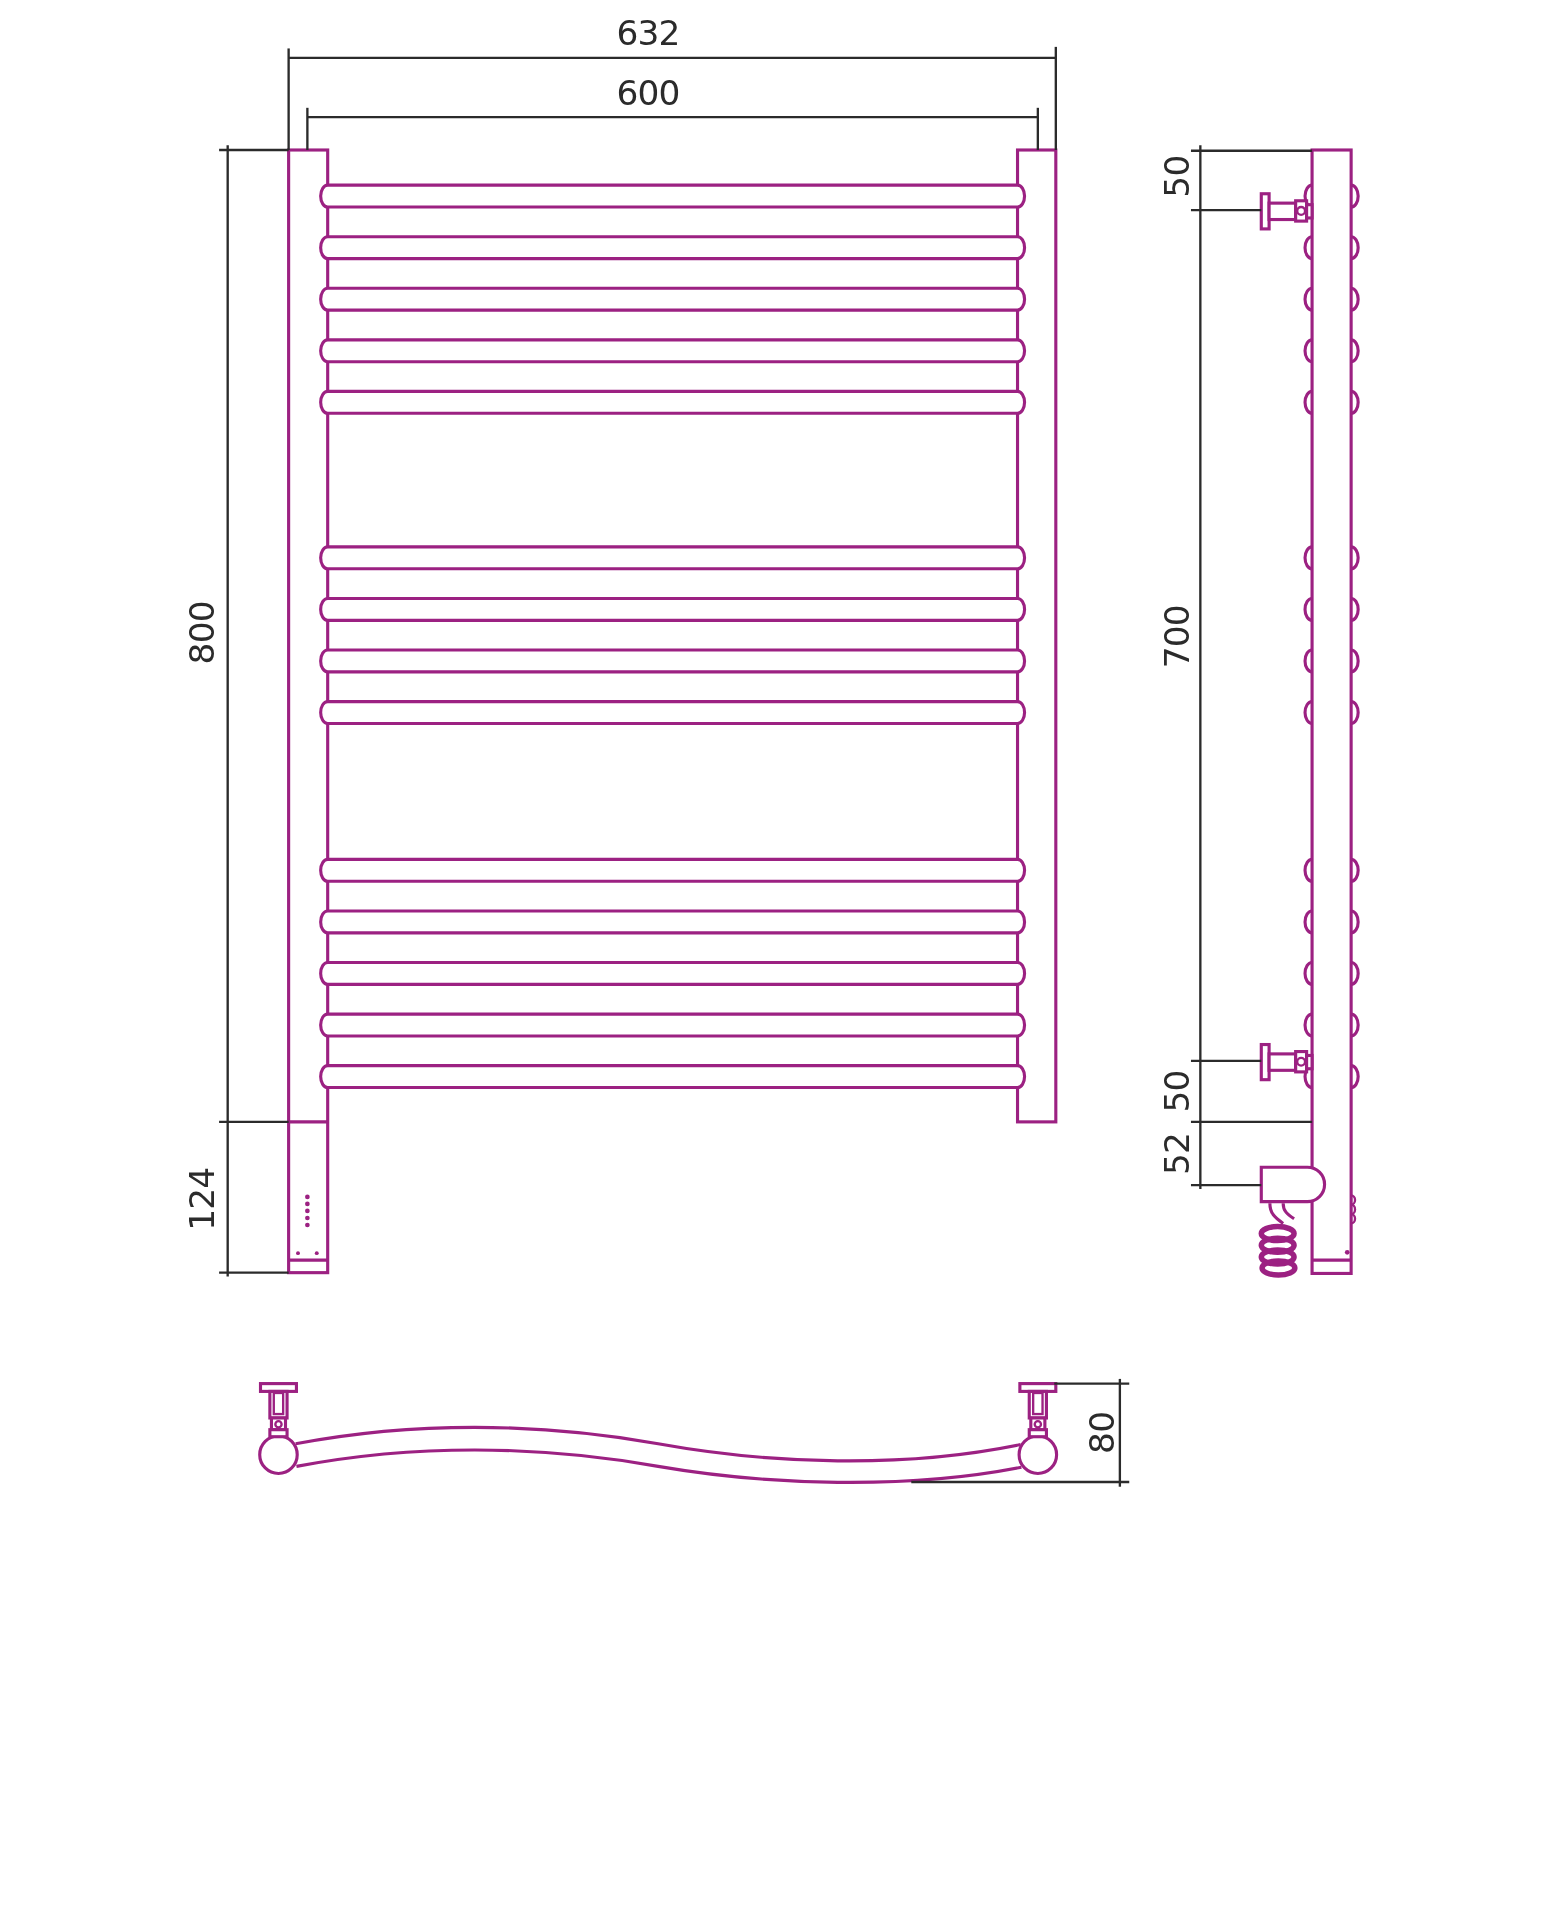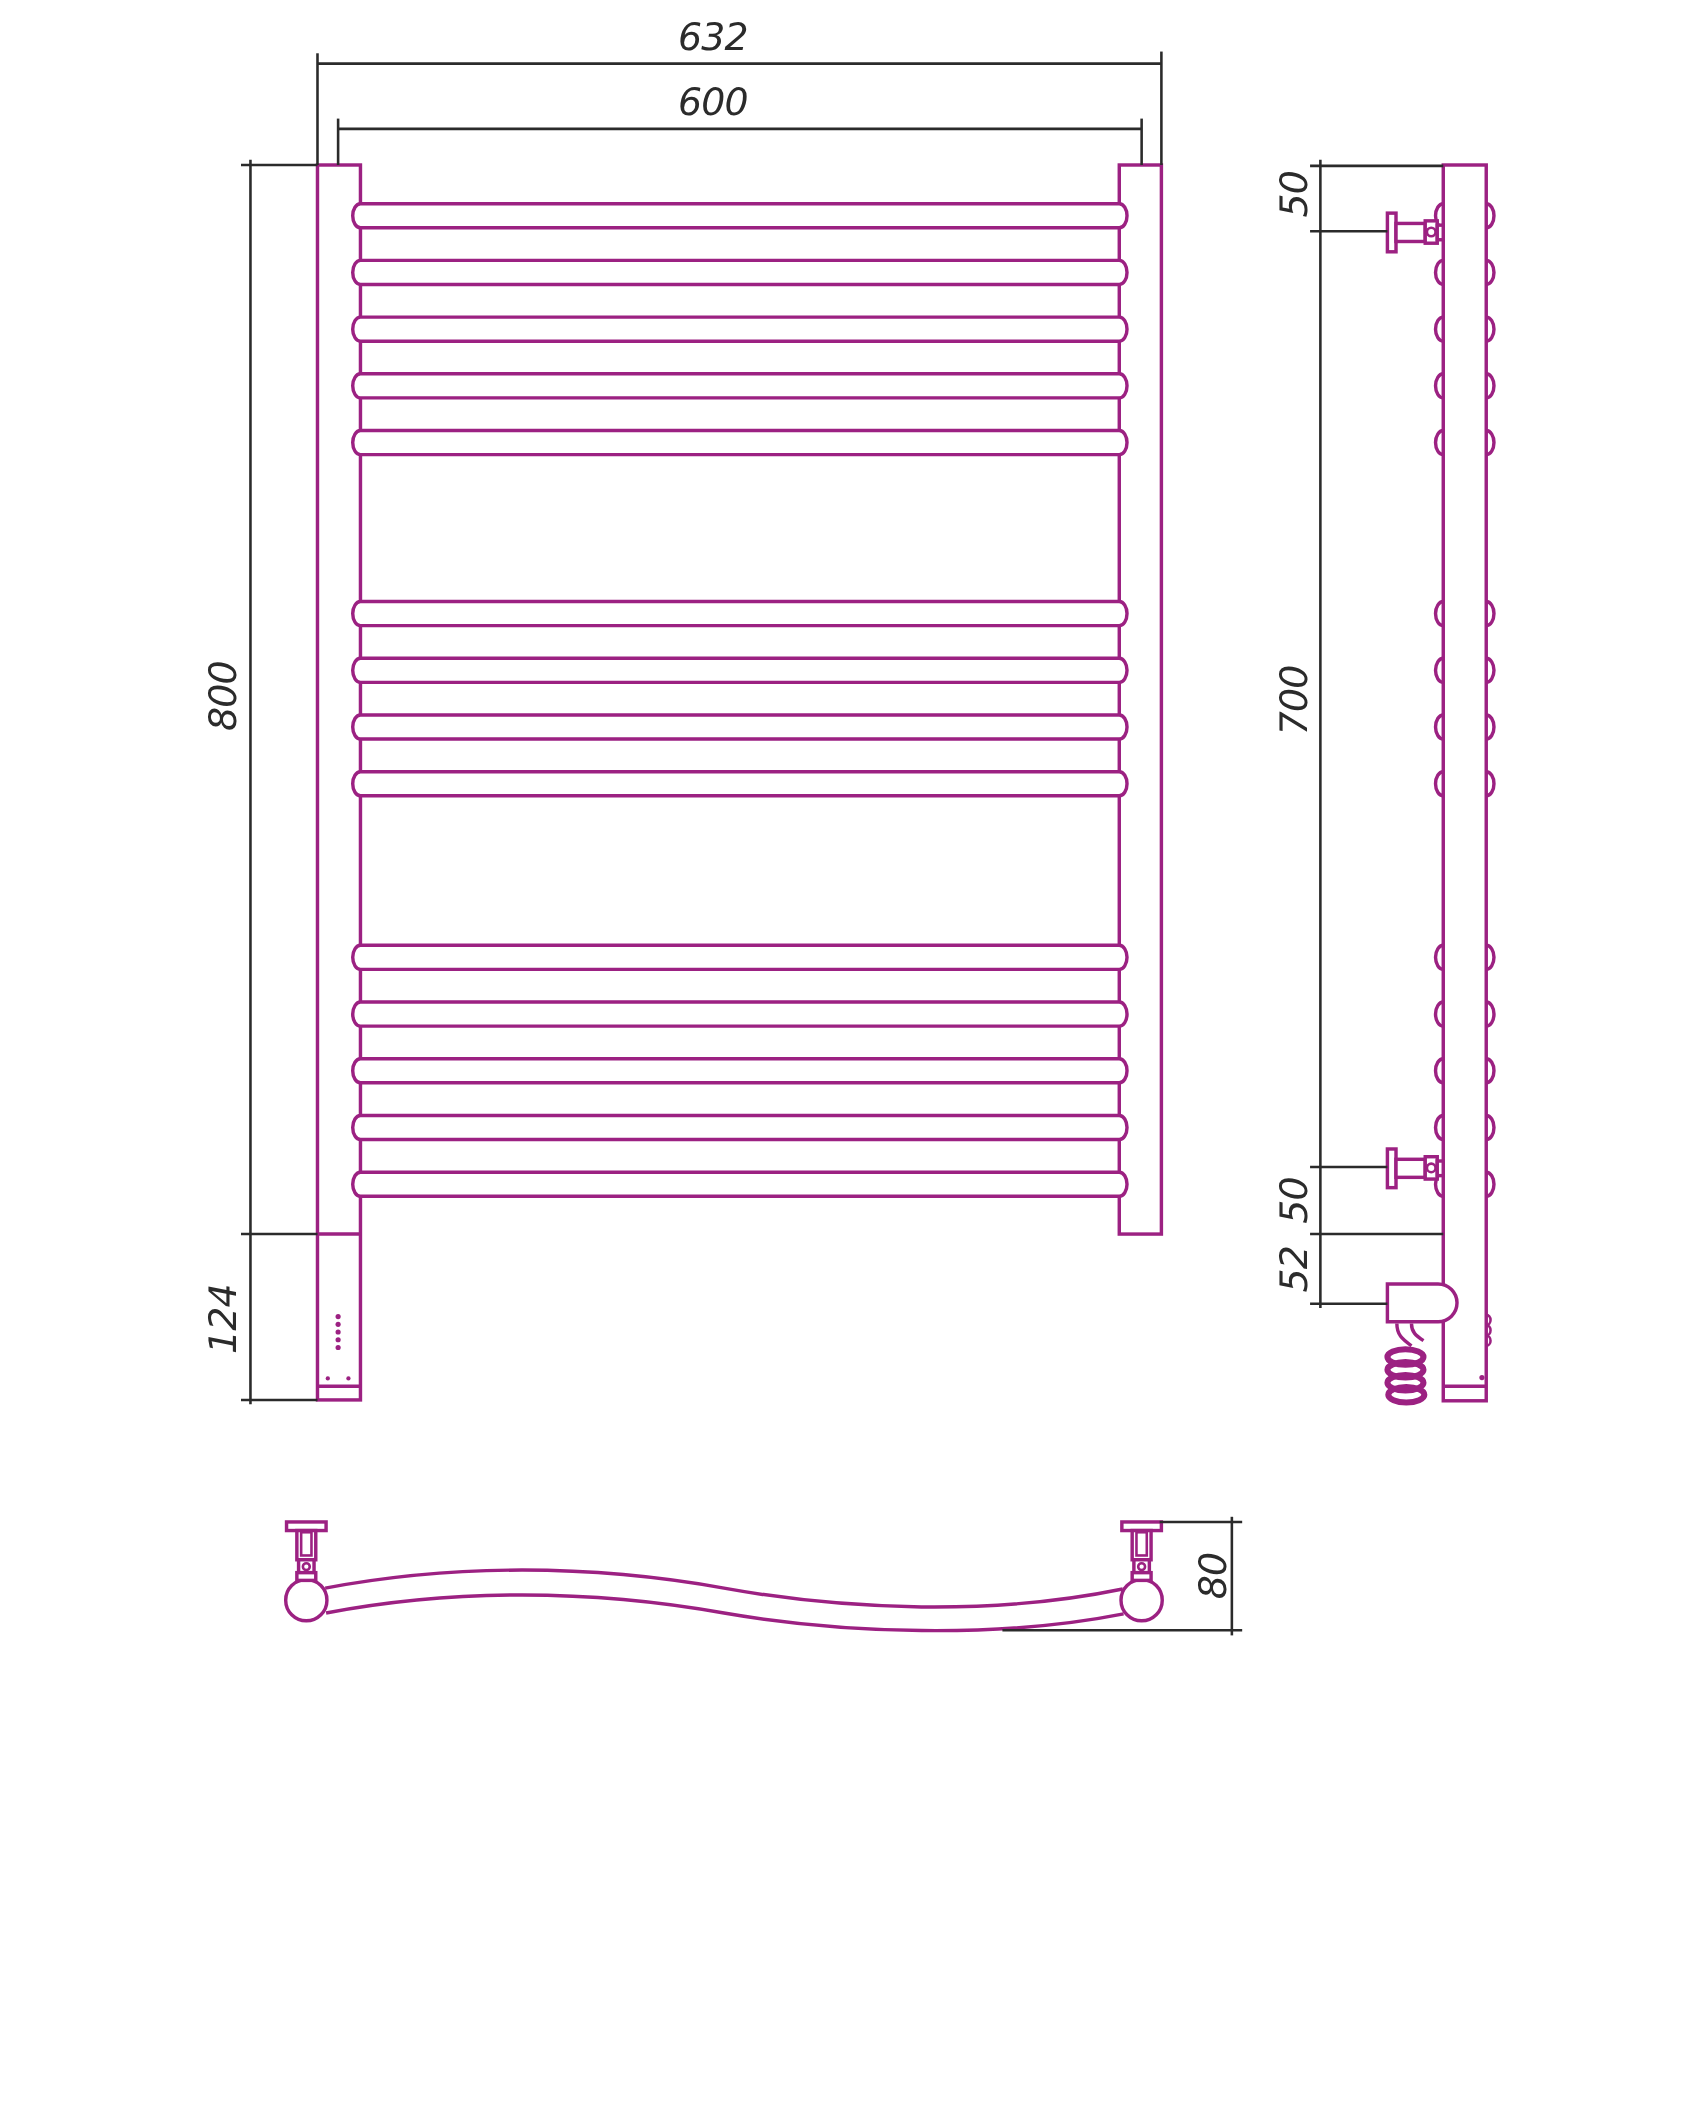--- a/index.html
+++ b/index.html
@@ -1,20 +1,19 @@
 <!DOCTYPE html>
 <html style="--outline: #9C2182; --dim: #2B2B2B; --bg: #FFFFFF;"><head>
 <meta charset="utf-8">
 <style>
   html, body { margin: 0; padding: 0; background: #ffffff; }
   .drawing-canvas {
     width: 1546px; height: 1500px; position: relative;
     background: var(--bg, #ffffff);
     font-family: "DejaVu Sans", sans-serif;
-    font-style: italic;
   }
   svg { display: block; width: 100%; height: 100%; }
   .m  { stroke: var(--outline, #9C2182); stroke-width: 4; fill: none; }
   .m2 { stroke: var(--outline, #9C2182); stroke-width: 3; fill: none; }
   .mf { stroke: var(--outline, #9C2182); stroke-width: 4; fill: #ffffff; }
   .coil { stroke: var(--outline, #9C2182); stroke-width: 7; fill: none; }
   .dotf { fill: var(--outline, #9C2182); stroke: none; }
   .d  { stroke: var(--dim, #2B2B2B); stroke-width: 3; fill: none; }
   .dt {
     fill: var(--dim, #2B2B2B);

